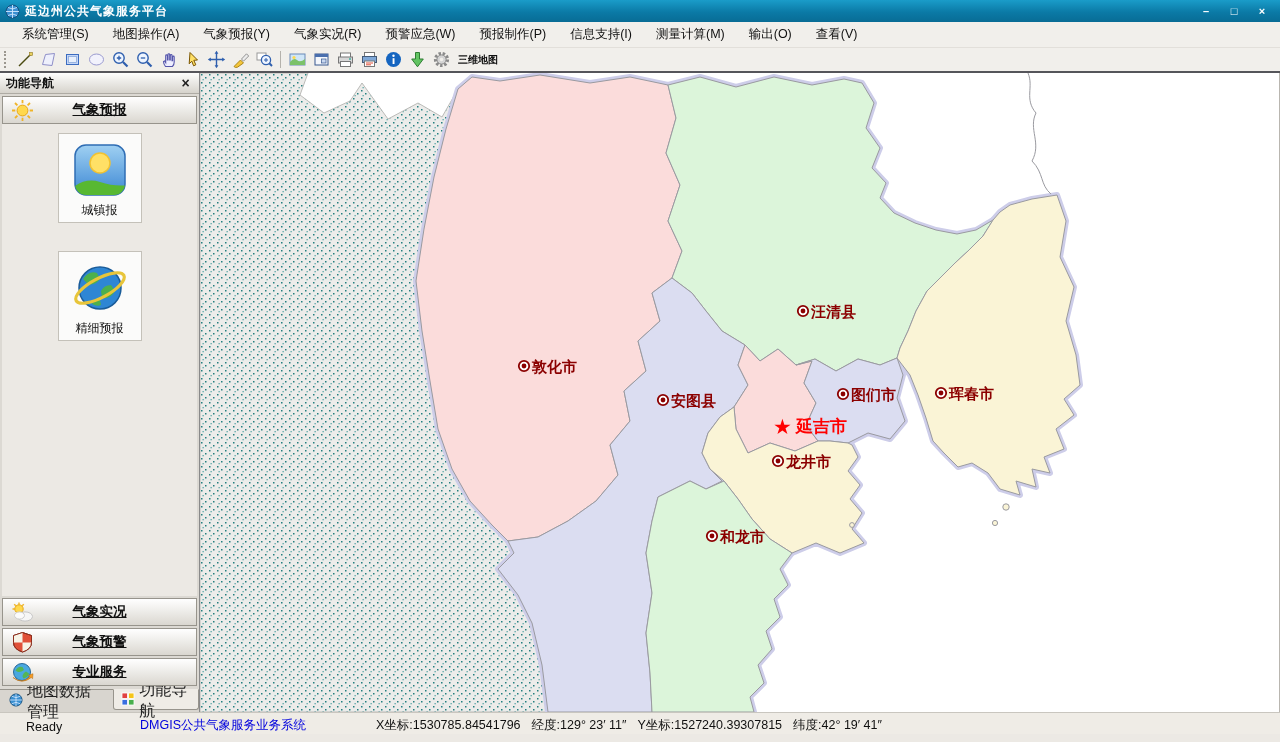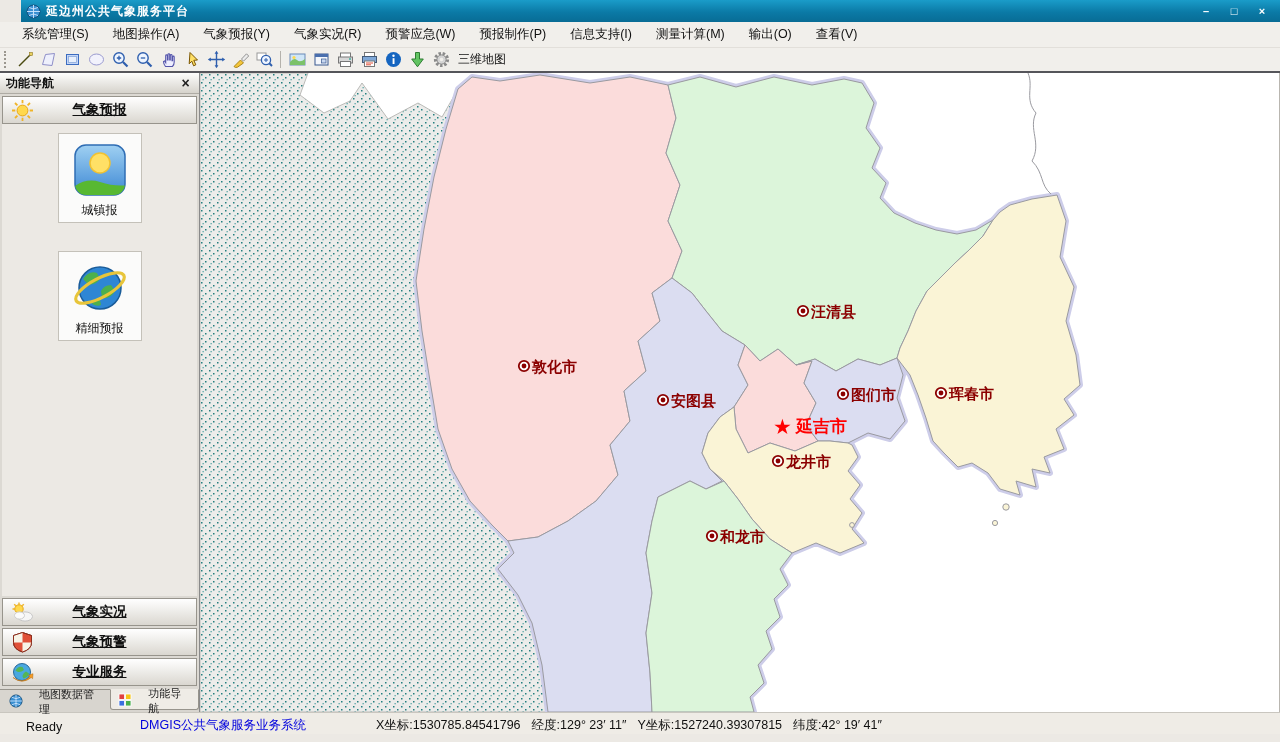--- a/index.html
+++ b/index.html
@@ -1,49 +1,49 @@
 <!DOCTYPE html>
 <html><head>
 <meta charset="utf-8">
 <style>
   html,body{margin:0;padding:0;background:#9aa0a6;}
   *{box-sizing:border-box;}
   #app{width:1280px;height:742px;background:#ECE9E4;font-family:"Liberation Sans",sans-serif;overflow:hidden;position:relative;}
 
   
-  .titlebar{height:22px;background:linear-gradient(#1a9cc9,#0b7aa6 55%,#086c95);display:flex;align-items:center;padding:0 5px;color:#fff;margin-left:21px;}
+  .titlebar{height:22px;background:linear-gradient(#1a9cc9,#0b7aa6 55%,#086c95);display:flex;align-items:center;padding:0 5px;color:#fff;}
   .titlebar .ticon{display:flex;margin-right:5px;}
   .titlebar .ttext{font-size:12px;font-weight:bold;letter-spacing:1px;flex:1;}
   .win-controls{display:flex;gap:2px;}
   .win-controls span{width:26px;height:16px;display:flex;align-items:center;justify-content:center;font-size:11px;color:#fff;font-weight:bold;}
 
   
   .menubar{height:26px;background:#F1EFEB;display:flex;align-items:center;padding-left:10px;border-bottom:1px solid #e2dfda;}
   .menu-item{padding:4px 12px;font-size:12.5px;color:#101010;cursor:default;}
 
   
   .toolbar{height:25px;background:#F1EFEB;border-bottom:2px solid #55555a;display:flex;align-items:center;padding-left:3px;}
   .grip{width:4px;height:17px;border-left:2px dotted #9b978f;margin:0 4px 0 1px;}
   .tool{width:24px;height:21px;display:flex;align-items:center;justify-content:center;}
   .tsep{width:1px;height:17px;background:#b5b2ac;margin:0 4px;}
-  .tool3d{font-weight:normal;font-size:12px;color:#101010;margin-left:5px;}
+  .tool3d{font-weight:bold;font-size:10px;color:#101010;margin-left:5px;}
 
   
   .main{display:flex;height:639px;}
   .sidebar{width:200px;flex:none;background:#DCD9D3;border-right:1px solid #8a8a8a;display:flex;flex-direction:column;}
   .panel-header{height:21px;flex:none;background:linear-gradient(#fdfdfc,#d6d3cc);border-bottom:1px solid #aeaba4;display:flex;align-items:center;padding:0 6px;font-weight:bold;font-size:12px;color:#101010;}
   .panel-close{margin-left:auto;font-size:14px;line-height:12px;width:15px;text-align:center;color:#222;font-weight:bold;}
   .acc-header{height:28px;flex:none;margin:2px 2px 0;background:linear-gradient(#ffffff,#dad7d0);border:1px solid #97948c;display:flex;align-items:center;position:relative;}
   .acc-header .ico{position:absolute;left:8px;top:2px;display:flex;}
   .acc-label{width:100%;text-align:center;font-weight:bold;font-size:13.5px;color:#101010;text-decoration:underline;}
   .acc-content{flex:1;background:#ECE9E4;margin:0 2px;display:flex;flex-direction:column;align-items:center;padding-top:9px;gap:28px;overflow:hidden;}
   .nav-btn{width:84px;background:#FBFBFA;border:1px solid #c4c1b9;display:flex;flex-direction:column;align-items:center;padding:7px 0 3px;cursor:default;}
   .nav-btn .lbl{font-size:12px;margin-top:3px;color:#101010;}
   .tabsbar{height:23px;flex:none;background:#D8D5CF;border-top:1px solid #97948c;margin-top:3px;display:flex;align-items:flex-start;padding-left:2px;}
-  .tab{display:flex;align-items:center;gap:16px;font-size:11px;padding:2px 7px 0;height:21px;color:#222;}
+  .tab{display:flex;align-items:center;gap:4px;font-size:16px;padding:2px 7px 0;height:21px;color:#222;}
   .tab.active{background:#EFECE6;border:1px solid #97948c;border-top:1px solid #EFECE6;border-radius:0 0 3px 3px;margin-top:-1px;}
 
   .mapwrap{flex:1;background:#fff;overflow:hidden;border-right:1px solid #b9b6b0;}
   svg text{font-family:"Liberation Sans","DejaVu Sans",sans-serif;}
 
   
   .statusbar{height:22px;background:#EFECE6;border-top:1px solid #c9c6bf;display:flex;align-items:flex-end;font-size:12.5px;color:#101010;padding-left:26px;gap:28px;}
   .sb-ready{width:86px;}
   .sb-sys{color:#0000DD;width:208px;}
   .sb-coords{display:flex;gap:11px;}

